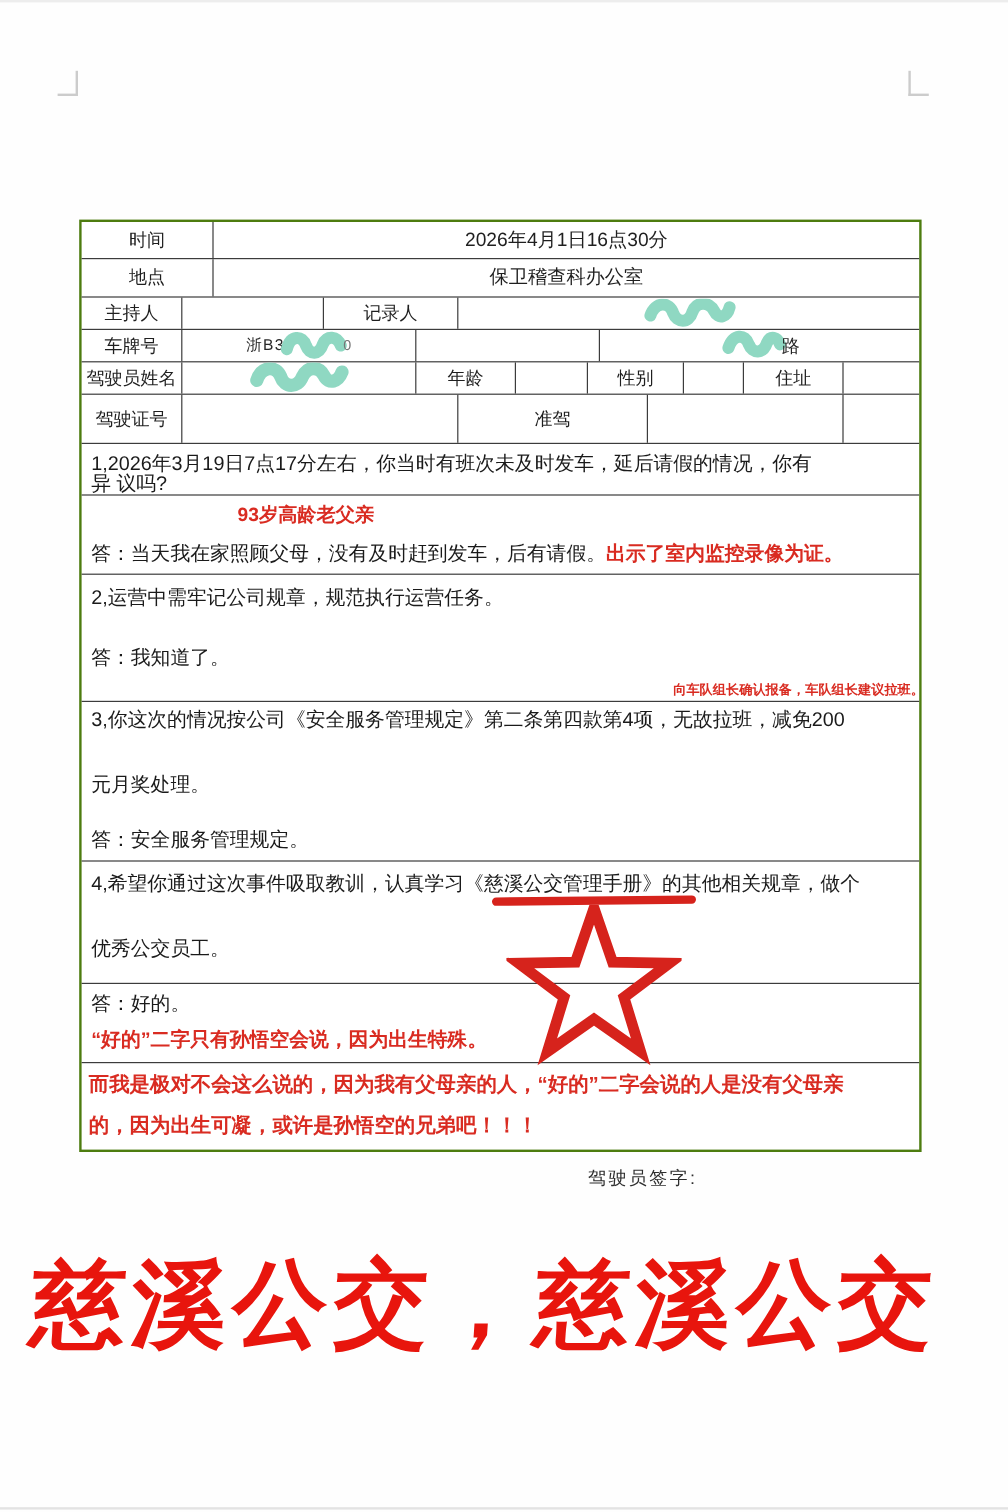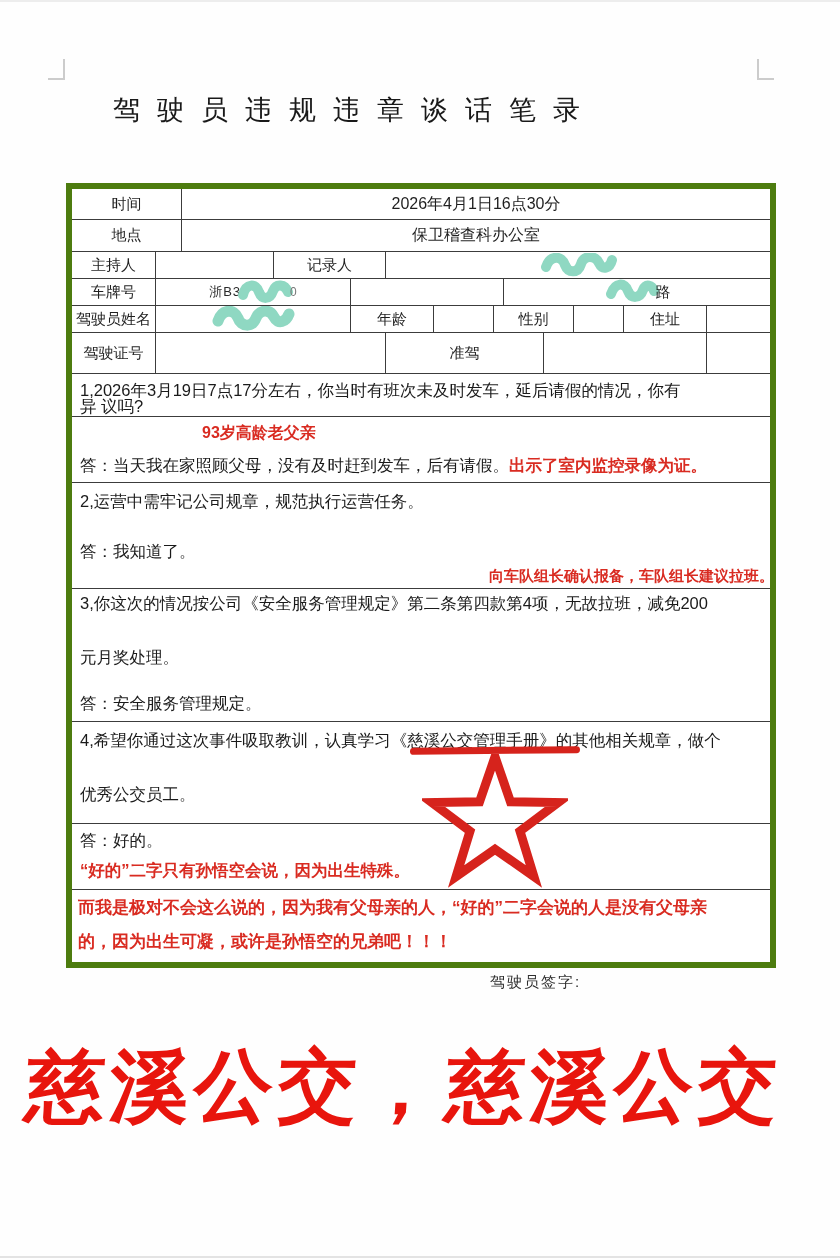--- a/index.html
+++ b/index.html
@@ -16,21 +16,21 @@
   .corner-tr{left:757px;top:59px;border-left:2px solid #cccccc;border-bottom:2px solid #cccccc;}
 
   .doc-title{
     position:absolute;left:113px;top:92px;font-size:27px;letter-spacing:17px;
     color:#191919;font-weight:500;white-space:nowrap;
   }
 
   
   .doc-table{
     position:absolute;left:66px;top:183px;width:698px;
-    border:6px solid #4d7c0f;background:#fff;
+    border:2px solid #4d7c0f;background:#fff;
   }
   .t-row{display:flex;border-bottom:1.5px solid #3c3c3c;align-items:stretch;}
   .t-row:last-child{border-bottom:none;}
   .cell{border-right:1.5px solid #3c3c3c;display:flex;align-items:center;justify-content:center;
         font-size:15px;color:#1f1f1f;position:relative;box-sizing:border-box;}
   .cell:last-child{border-right:none;}
   .grow{flex:1 1 auto;}
   .r1{height:30px;} .r2{height:31px;} .r3{height:26px;text-align:right;} .r4{height:26px;} .r5{height:26px;} .r6{height:40px;}
 
   .w110{width:110px;flex:none;} .w84{width:84px;flex:none;} .w118{width:118px;flex:none;}
@@ -46,21 +46,21 @@
   .plate-tail{font-size:12px;color:#777;margin-left:-4px;}
 
   
   .qa{position:relative;border-bottom:1.5px solid #3c3c3c;font-size:16.5px;color:#1a1a1a;}
   .qa:last-child{border-bottom:none;}
   .b-q1{height:42px;padding-left:32px;} .b-a1{height:65px;} .b-q2{height:105px;} .b-q3{height:132px;}
   .b-q4{height:101px;} .b-a4{height:65px;} .b-red{height:72px;}
   .line{position:absolute;left:8px;white-space:nowrap;}
   .red{color:#d92b21;font-weight:bold;}
   .annot-left{position:absolute;left:130px;font-size:16px;}
-  .annot-right{position:absolute;right:-4px;font-size:15px;white-space:nowrap;}
+  .annot-right{position:absolute;right:-4px;font-size:11px;white-space:nowrap;}
   .redblock-line{position:absolute;left:6px;white-space:nowrap;font-size:17px;}
 
   
   .red-underline{position:absolute;left:410px;top:747px;width:170px;height:7px;background:#d6231c;
                  border-radius:4px;transform:rotate(-0.6deg);}
   .big-star{position:absolute;left:422px;top:754px;width:146px;height:138px;}
 
   .signature{position:absolute;left:490px;top:973px;font-size:15px;color:#2e2e2e;letter-spacing:2px;}
 
   .big-red-text{
@@ -71,21 +71,20 @@
 </style>
 </head>
 <body>
 
 <div id="page">
   <div class="hairline-top"></div>
   <div class="hairline-bottom"></div>
   <div class="corner corner-tl"></div>
   <div class="corner corner-tr"></div>
 
-  <div class="doc-title">驾驶员违规违章谈话笔录</div>
 
   <div class="doc-table">
 
     <div class="t-row r1">
       <div class="cell w110">时间</div>
       <div class="cell grow val">2026年4月1日16点30分</div>
     </div>
 
     <div class="t-row r2">
       <div class="cell w110">地点</div>

